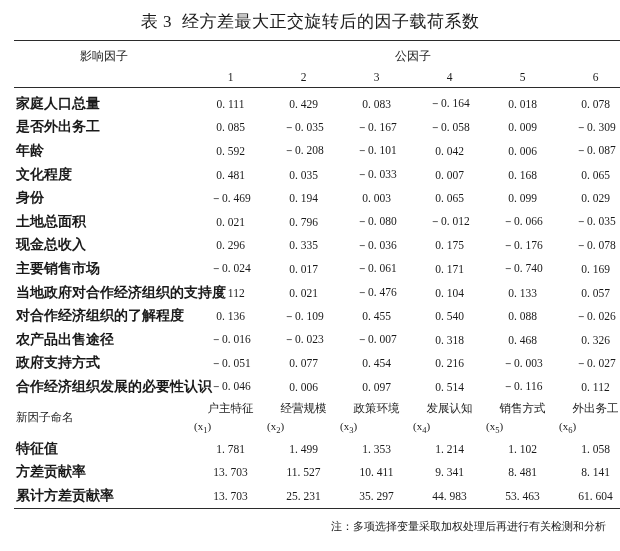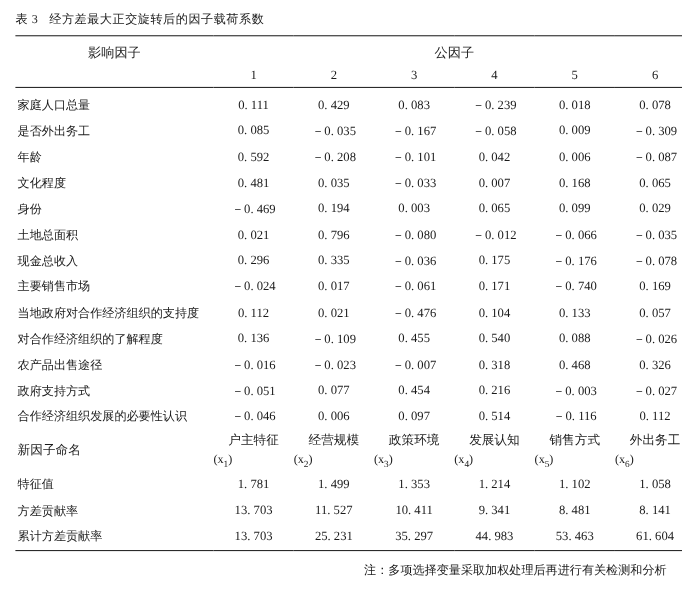--- a/index.html
+++ b/index.html
@@ -15,21 +15,22 @@
     -webkit-font-smoothing: antialiased;
   }
   .page {
     position: relative;
     width: 620px;
     height: 551px;
     box-sizing: border-box;
     padding: 8px 14px 0 14px;
   }
   .table-title {
-    font-size: 11px;
+    text-align: center;
+    font-size: 17px;
     letter-spacing: 0.5px;
     margin: 2px 0 7px 0;
     white-space: nowrap;
   }
   .table-title .tnum {
     margin-right: 10px;
   }
   table.factor {
     width: 100%;
     border-collapse: collapse;
@@ -68,21 +69,22 @@
   }
   .data-row td {
     height: 23.6px;
     text-align: center;
     font-size: 11.5px;
     white-space: nowrap;
   }
   .data-row td.label {
     text-align: left;
     padding-left: 2px;
-    font-size: 11px;
+    font-size: 14px;
+    font-weight: bold;
   }
   .namerow td {
     height: 19px;
     text-align: center;
     font-size: 11.5px;
     vertical-align: bottom;
   }
   .namerow td.label {
     text-align: left;
     padding-left: 2px;
@@ -155,21 +157,21 @@
           <td></td>
           <td></td>
           <td></td>
       </tr>
 
       <tr class="data-row">
         <td class="label">家庭人口总量</td>
         <td>0. 111</td>
         <td>0. 429</td>
         <td>0. 083</td>
-        <td>－0. 239</td>
+        <td>－0. 164</td>
         <td>0. 018</td>
         <td>0. 078</td>
       </tr>
       <tr class="data-row">
         <td class="label">是否外出务工</td>
         <td>0. 085</td>
         <td>－0. 035</td>
         <td>－0. 167</td>
         <td>－0. 058</td>
         <td>0. 009</td>

